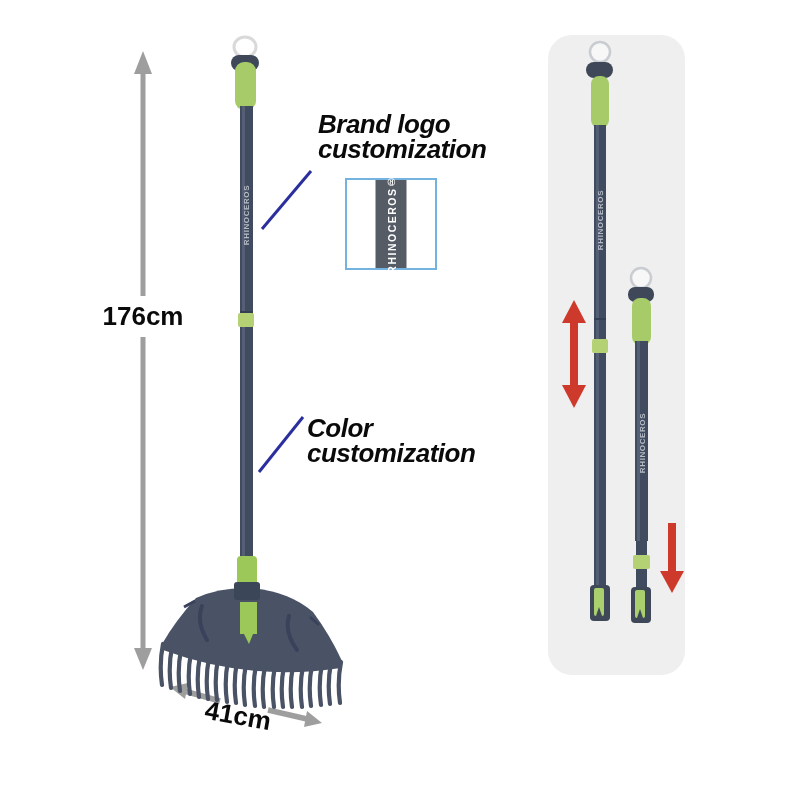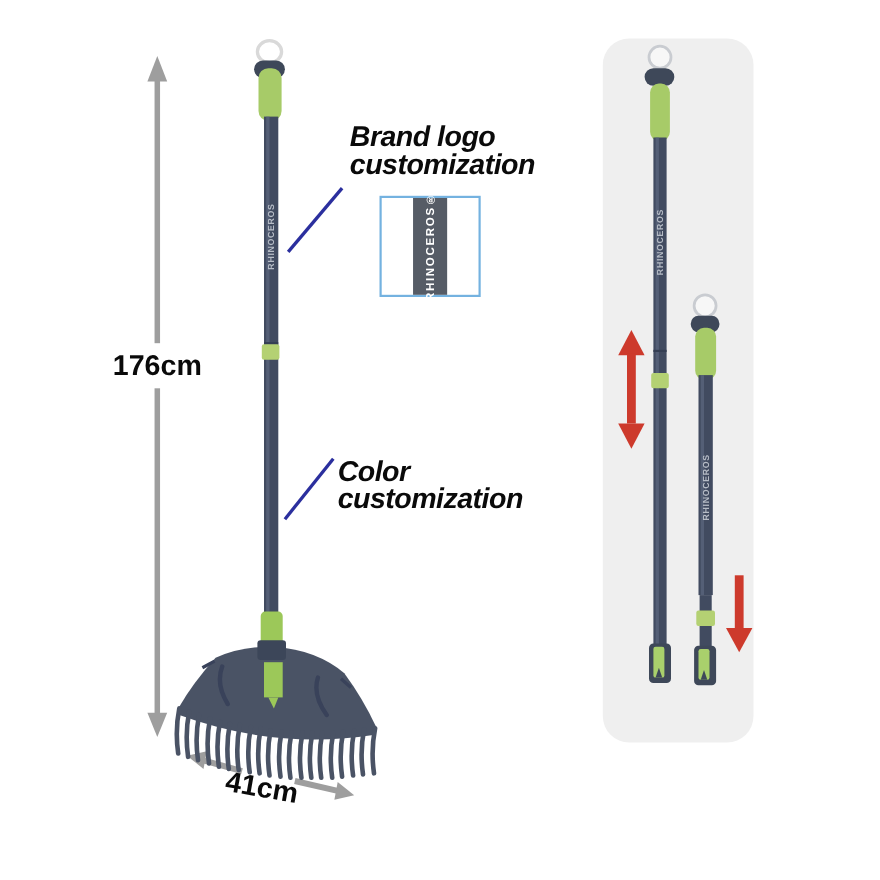--- a/index.html
+++ b/index.html
@@ -18,21 +18,21 @@
   .heading{
     position:absolute;color:#0a0a0a;font-weight:900;font-style:italic;
     font-size:26px;line-height:25px;letter-spacing:-0.5px;white-space:pre-line;
   }
   .heading.brand{left:318px;top:112px;}
   .heading.color{left:307px;top:404px;margin-top:12px;}
   .dim-label{
     position:absolute;color:#0a0a0a;font-weight:bold;font-size:26px;
     background:#ffffff;padding:5px 3px;
   }
-  .dim-height{left:143px;top:312px;transform:translateX(-50%);}
+  .dim-height{left:143px;top:296px;transform:translateX(-50%);}
   .dim-width{left:238px;top:716px;transform:translate(-50%,-50%) rotate(10deg);background:transparent;}
   .logo-box{
     position:absolute;left:345px;top:178px;width:92px;height:92px;
     background:#ffffff;border:2px solid #74b2e0;box-sizing:border-box;
   }
   .logo-strip{
     position:absolute;left:50%;top:0;bottom:0;width:31px;transform:translateX(-50%);
     background:#565c66;display:flex;align-items:center;justify-content:center;
   }
   .logo-text{

